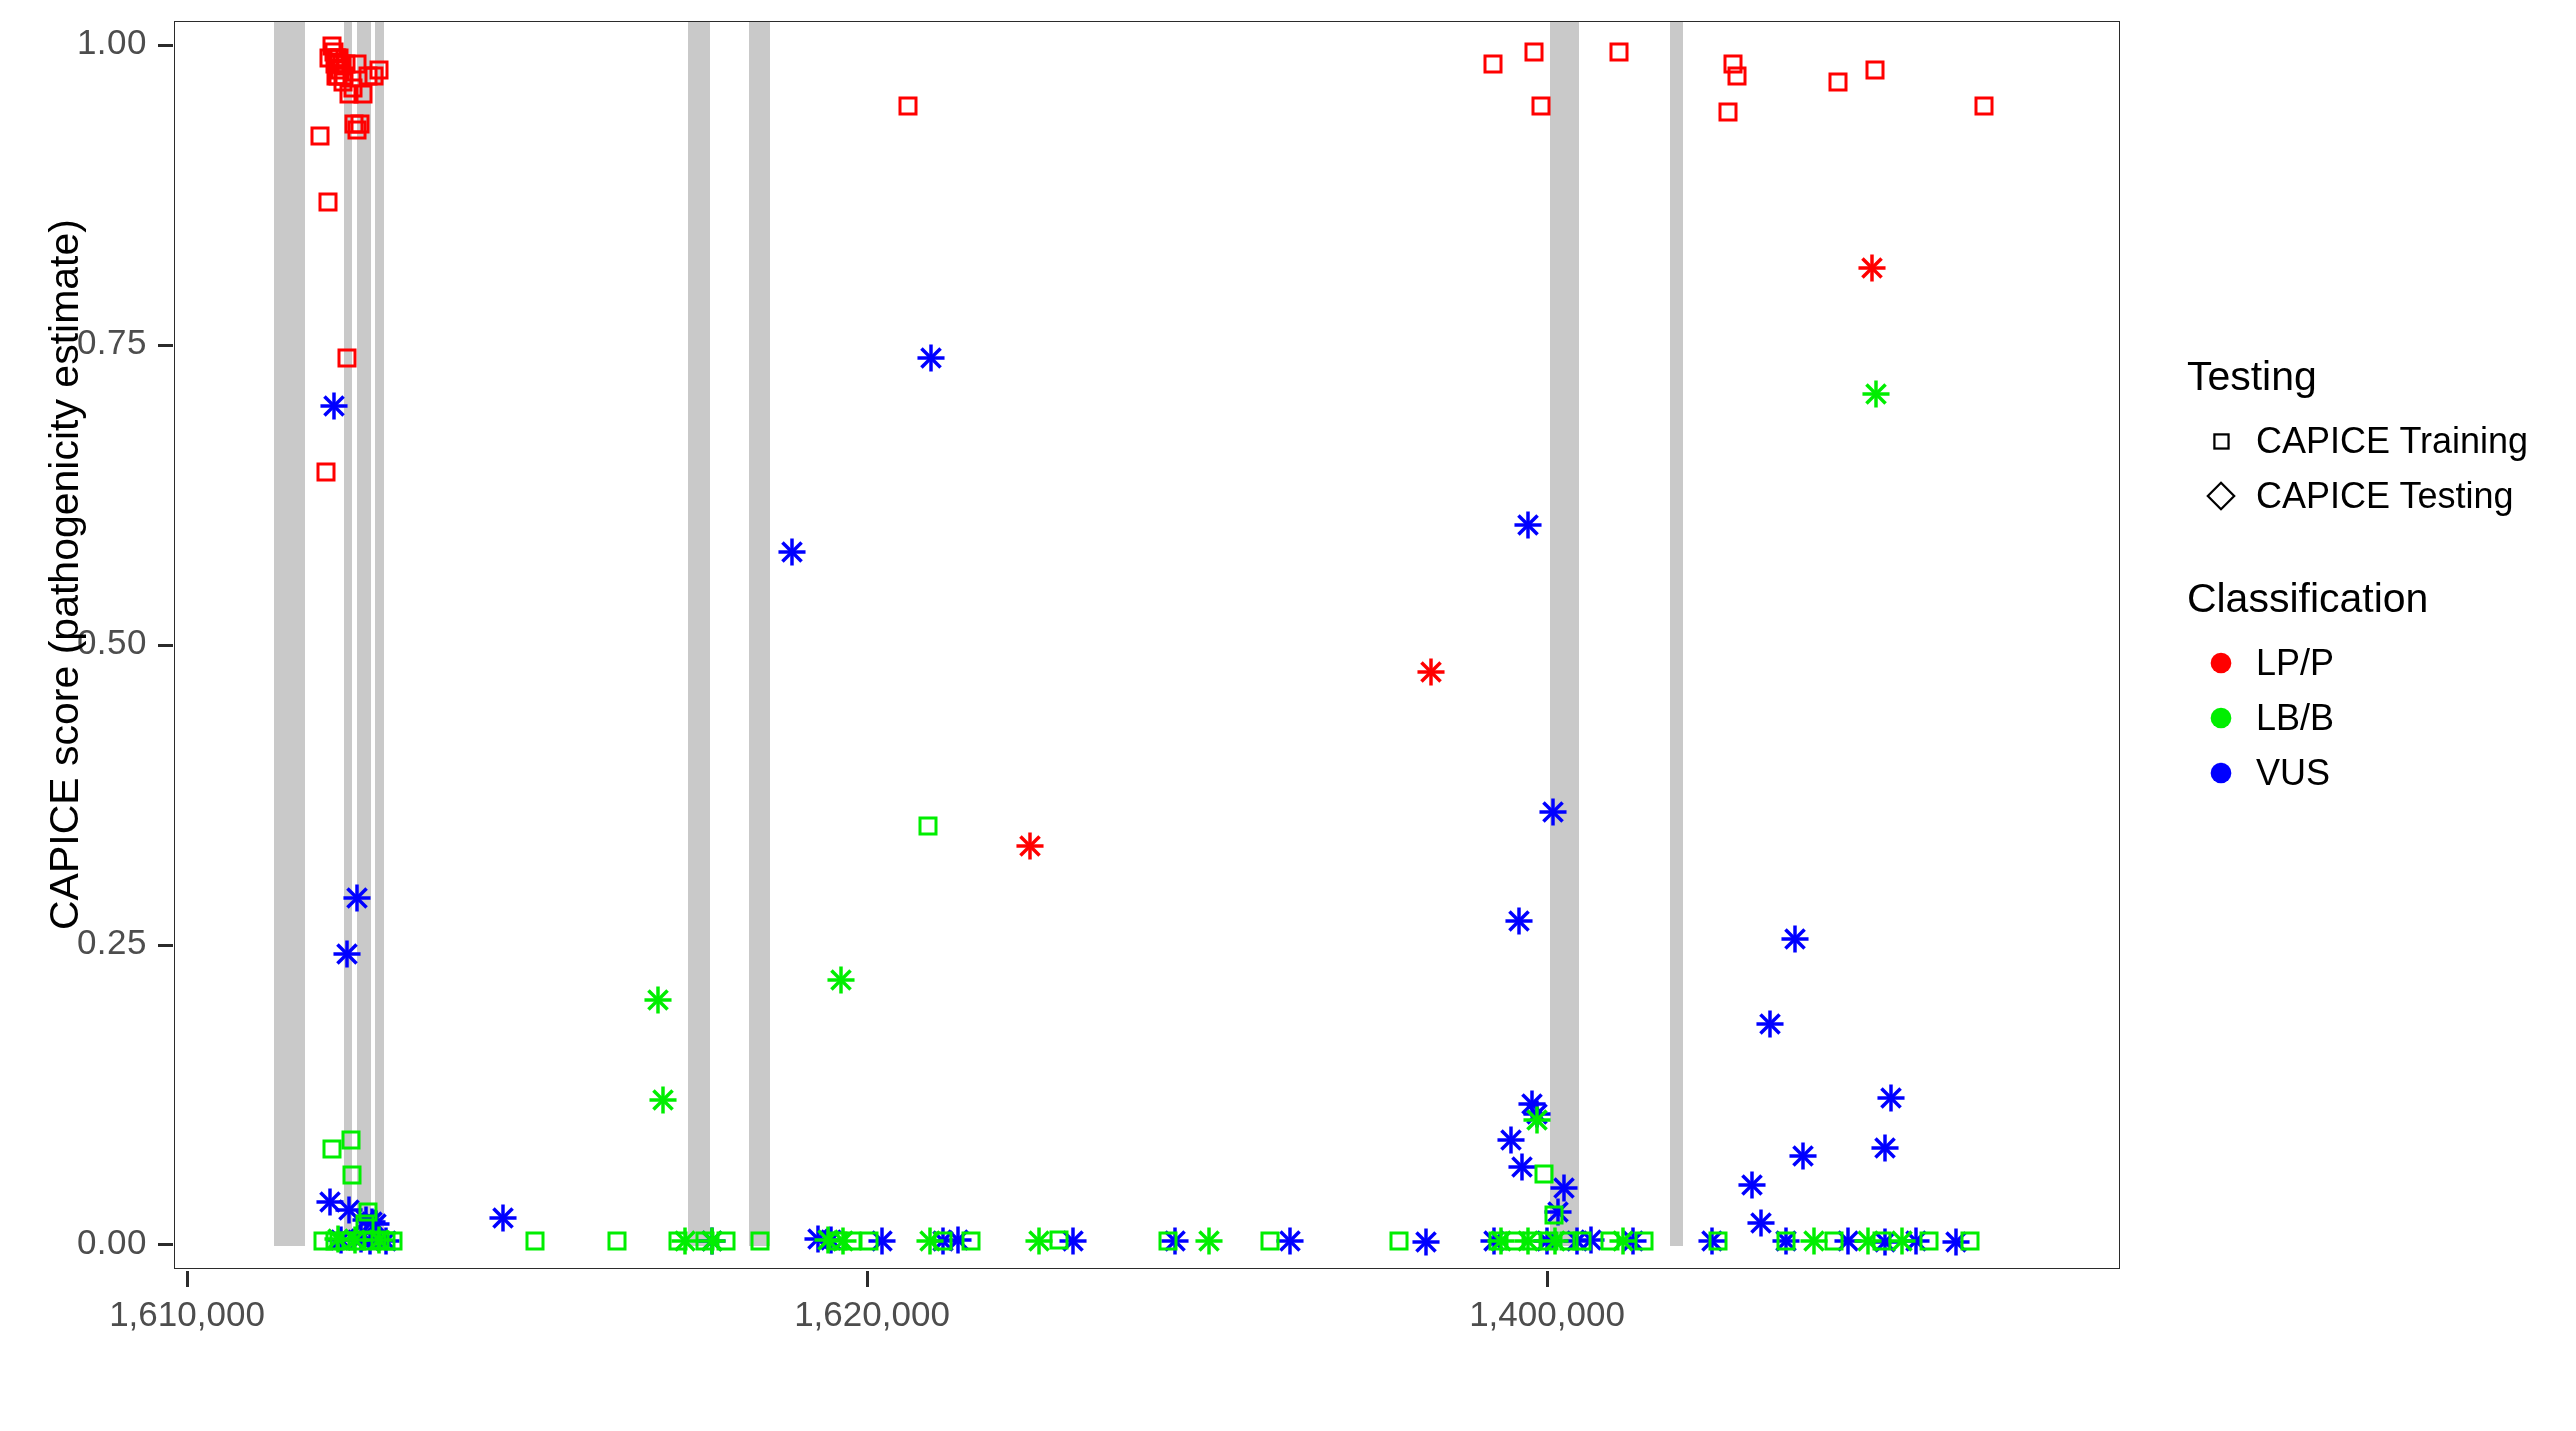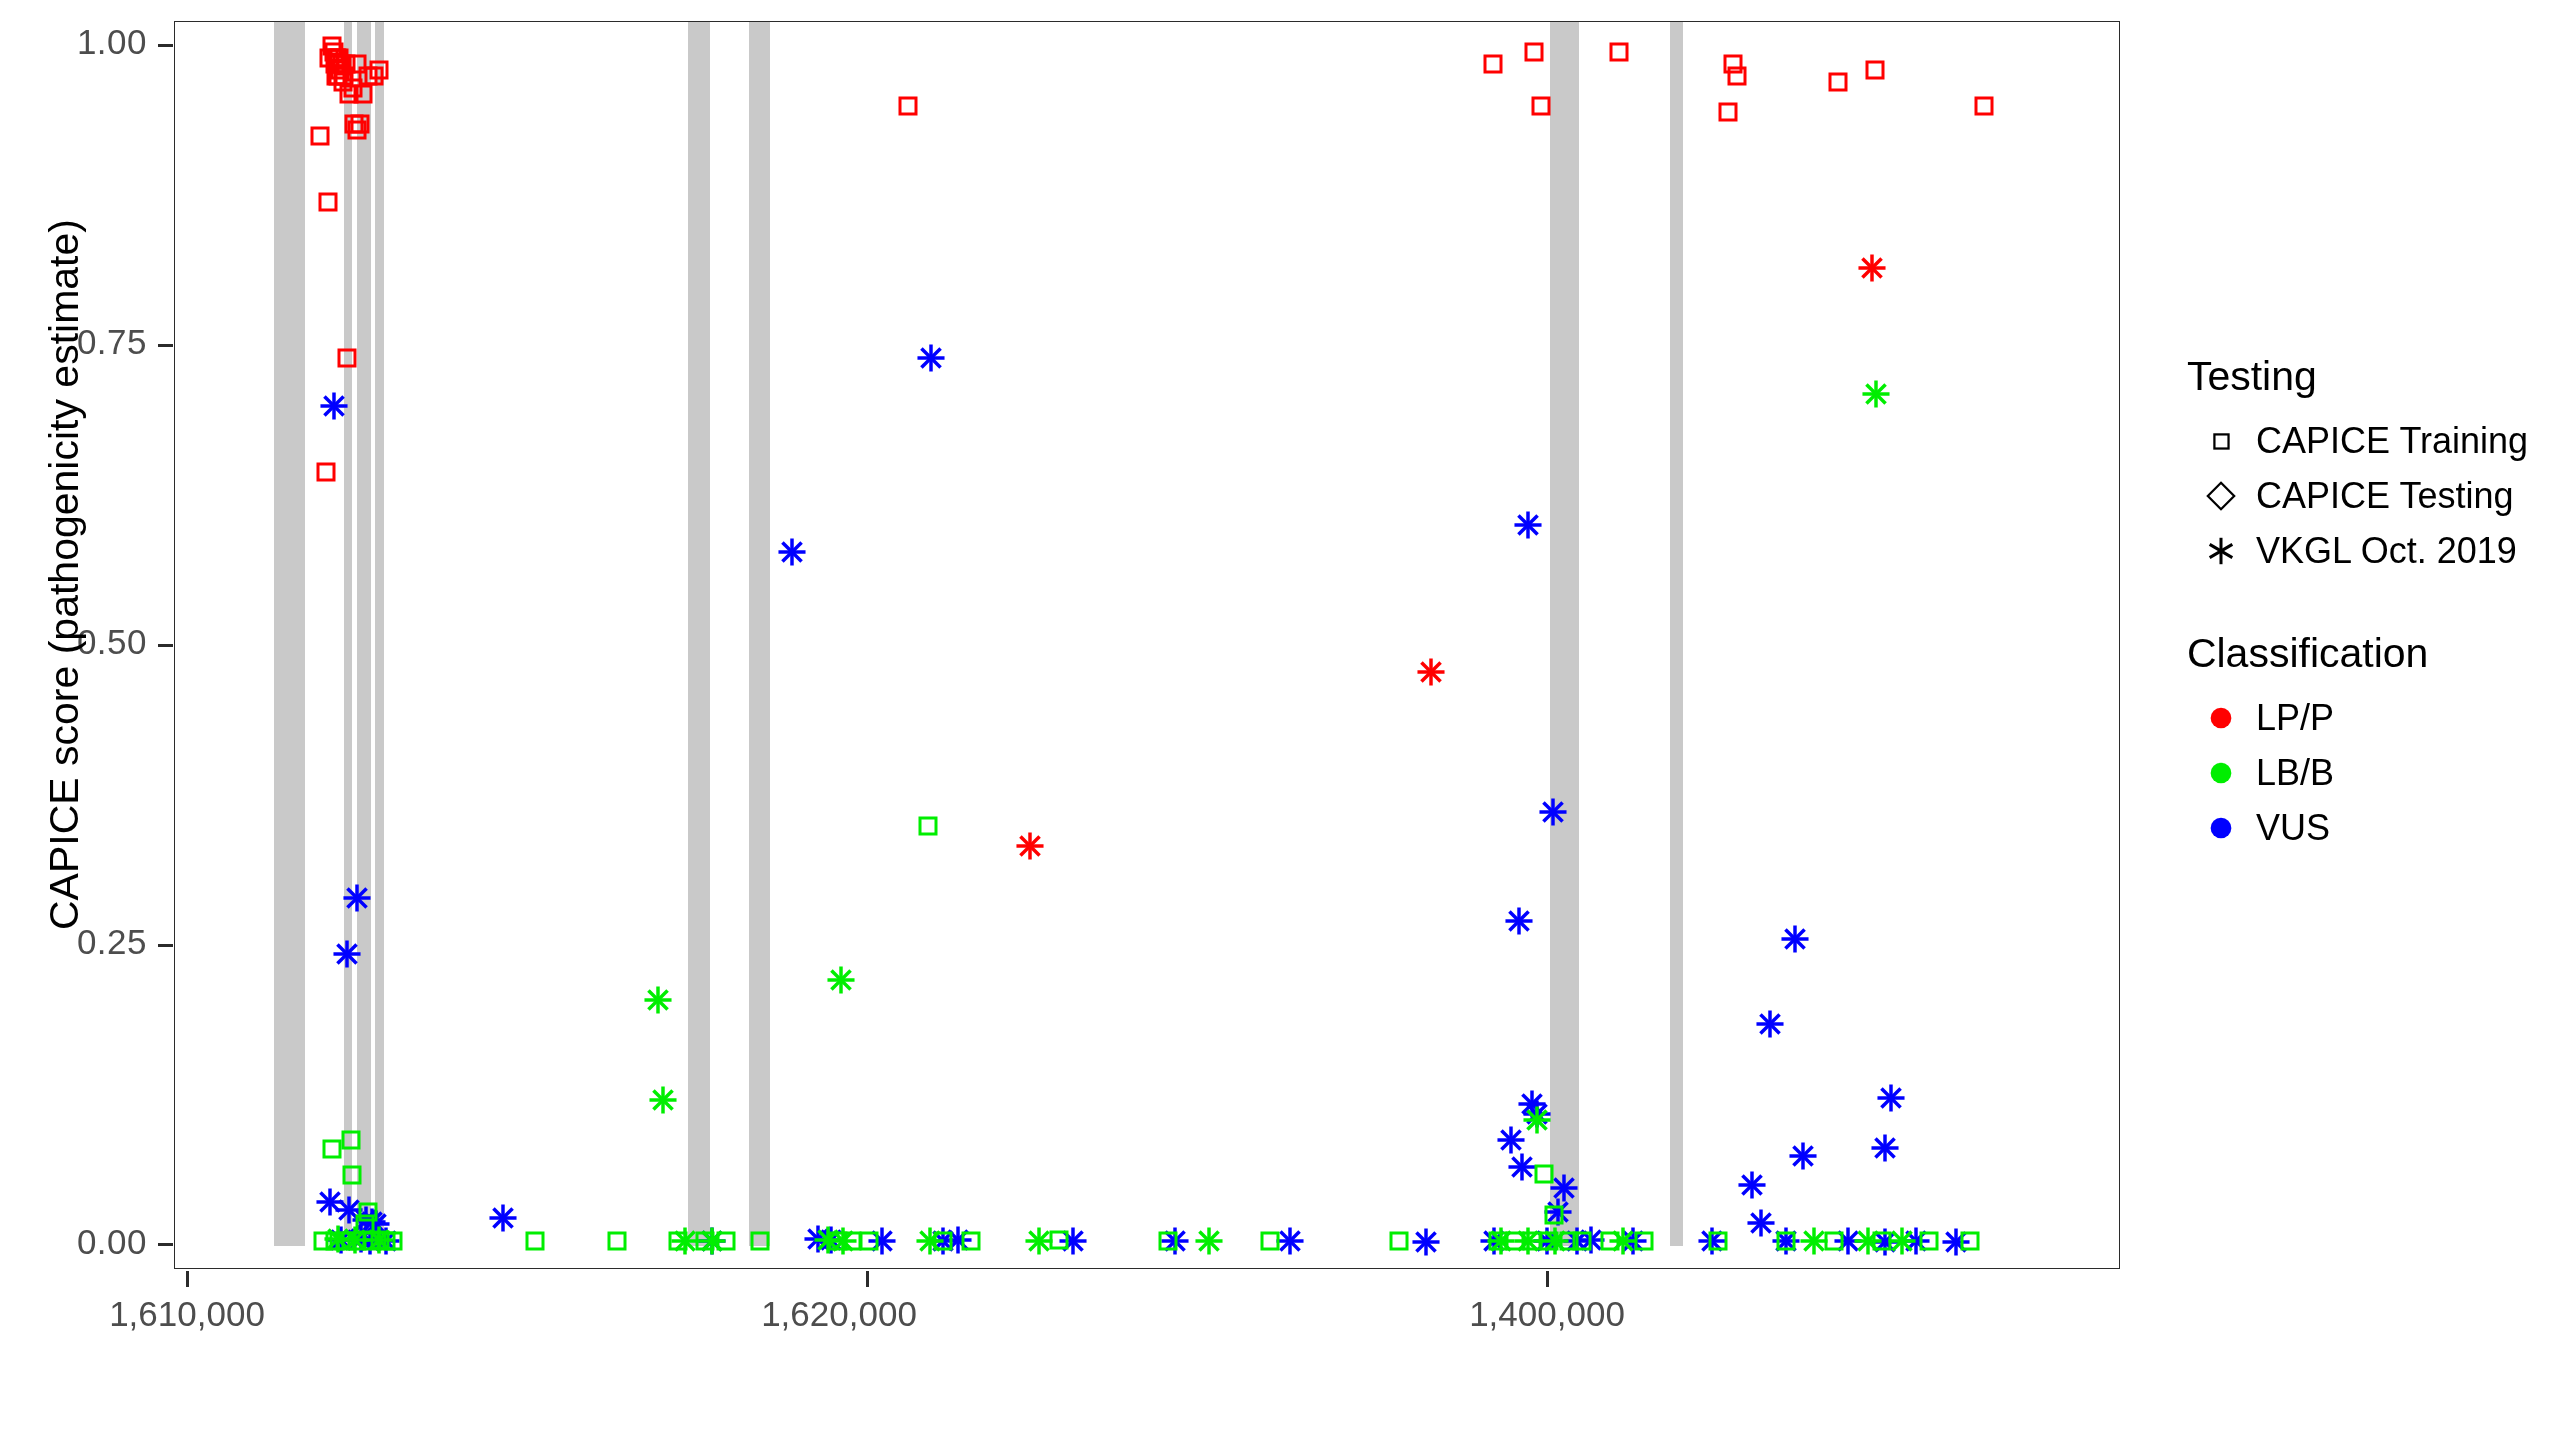--- a/index.html
+++ b/index.html
@@ -767,21 +767,21 @@
       <div class="ylab" style="top: 922px;">0.25</div>
       <div class="ytick" style="top: 644px;"></div>
       <div class="ylab" style="top: 622px;">0.50</div>
       <div class="ytick" style="top: 344px;"></div>
       <div class="ylab" style="top: 322px;">0.75</div>
       <div class="ytick" style="top: 44px;"></div>
       <div class="ylab" style="top: 22px;">1.00</div>
       <div class="xtick" style="left: 186px;"></div>
       <div class="xlab" style="left: 187px;">1,610,000</div>
       <div class="xtick" style="left: 866px;"></div>
-      <div class="xlab" style="left: 839px;">1,620,000</div>
+      <div class="xlab" style="left: 872px;">1,620,000</div>
       <div class="xtick" style="left: 1546px;"></div>
       <div class="xlab" style="left: 1547px;">1,400,000</div>
     </div>
 
 <div id="ytitle-wrap">
   <div id="ytitle">CAPICE score (pathogenicity estimate)</div>
 </div>
 
 <div id="legend">
 
@@ -799,32 +799,20 @@
 
     <div class="leg-row">
       <span class="leg-key">
         <svg width="32" height="32" viewBox="0 0 34 34">
               <polygon points="17,3 31,17 17,31 3,17" fill="none" stroke="#000" stroke-width="2.4"></polygon>
             </svg>
       </span>
       <span class="leg-text">CAPICE Testing</span>
     </div>
 
-    <div class="leg-row">
-      <span class="leg-key">
-        <svg width="34" height="34" viewBox="0 0 36 36">
-          <g stroke="#000" stroke-width="3.2" stroke-linecap="butt">
-            <line x1="18" y1="4" x2="18" y2="32"></line>
-            <line x1="6" y1="11" x2="30" y2="25"></line>
-            <line x1="6" y1="25" x2="30" y2="11"></line>
-          </g>
-        </svg>
-      </span>
-      <span class="leg-text">VKGL Oct. 2019</span>
-    </div>
   </div>
 
   <div class="leg-block">
     <div class="leg-title">Classification</div>
 
     <div class="leg-row">
       <span class="leg-key">
         <svg width="32" height="32" viewBox="0 0 34 34">
               <circle cx="17" cy="17" r="11" fill="#ff0000"></circle>
             </svg>

